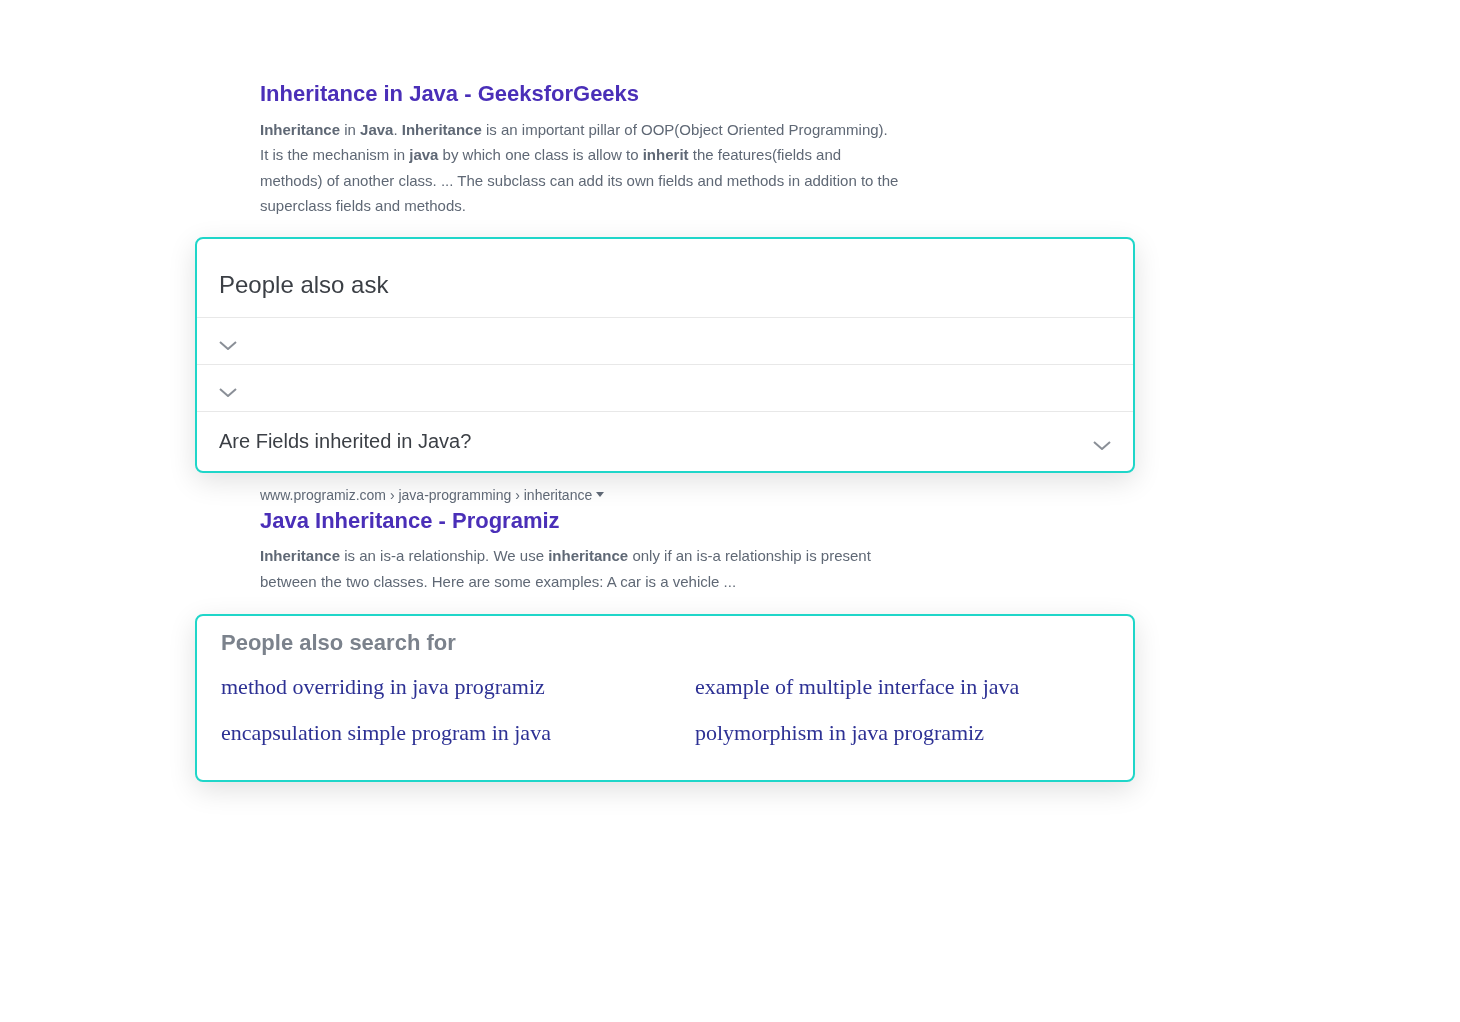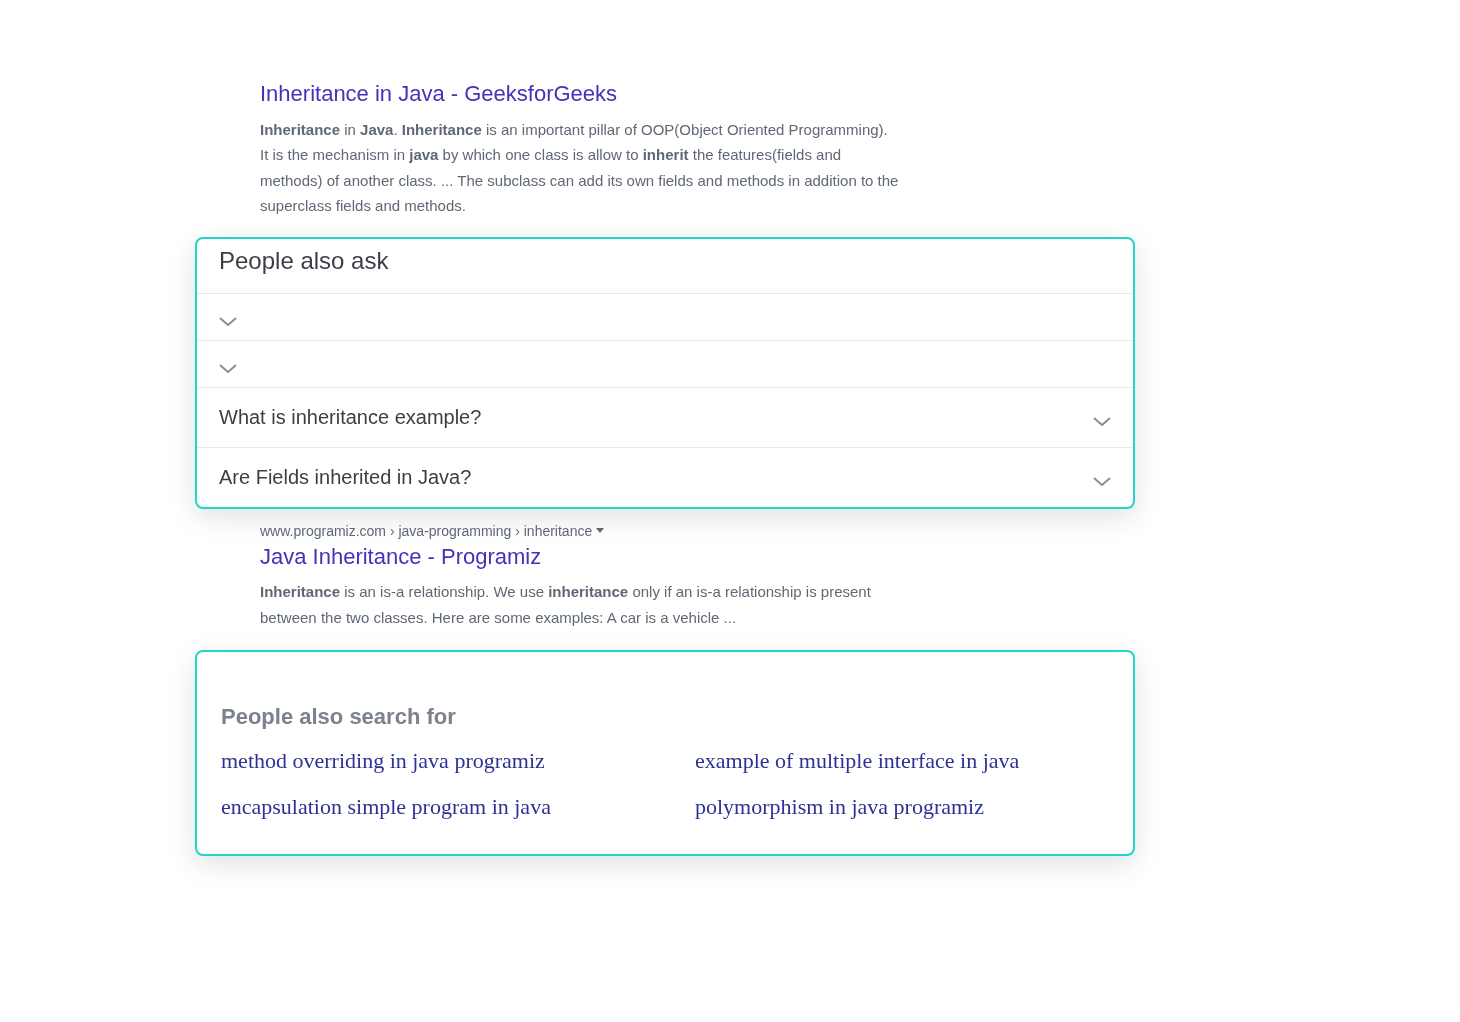--- a/index.html
+++ b/index.html
@@ -14,21 +14,21 @@
     margin-left: 195px;
     width: 940px;
   }
   .result {
     padding-left: 65px;
     margin-bottom: 18px;
   }
   .result-title {
     color: #4a2fb8;
     font-size: 22px;
-    font-weight: 400;
+    font-weight: 700;
     line-height: 1.3;
     margin-bottom: 8px;
     cursor: pointer;
   }
   .result-snippet {
     color: #5f6875;
     font-size: 15px;
     line-height: 1.7;
     max-width: 640px;
   }
@@ -52,21 +52,21 @@
   .boxed {
     border: 2px solid #1fd6c9;
     border-radius: 8px;
     box-shadow: 0 8px 28px rgba(0,0,0,0.12);
     background: #fff;
     margin-bottom: 14px;
   }
   .paa-heading {
     font-size: 24px;
     color: #3b3f45;
-    padding: 8px 22px 18px 22px;
+    padding: 32px 22px 18px 22px;
     font-weight: 400;
     border-bottom: 1px solid #e8e8e8;
   }
   .paa-item {
     display: flex;
     align-items: center;
     justify-content: space-between;
     padding: 18px 22px;
     border-bottom: 1px solid #e8e8e8;
     cursor: pointer;
@@ -82,21 +82,21 @@
     flex-shrink: 0;
   }
   .chev svg { stroke: #8a8f97; stroke-width: 2; fill: none; }
   .pasf-heading {
     font-size: 22px;
     color: #7b828c;
     font-weight: 700;
     padding: 0 0 18px 0;
   }
   .pasf-box {
-    padding: 52px 24px 34px 24px;
+    padding: 14px 24px 34px 24px;
   }
   .pasf-grid {
     display: grid;
     grid-template-columns: 1fr 1fr;
     column-gap: 60px;
     row-gap: 20px;
     font-family: Liberation Serif, serif;
   }
   .pasf-link {
     color: #2d3194;
@@ -124,26 +124,20 @@
       <span class="chev"><svg viewBox="0 0 18 10">
             <polyline points="1,2 9,9 17,2"></polyline>
           </svg></span>
     </div>
     <div class="paa-item">
       <span class="chev"><svg viewBox="0 0 18 10">
             <polyline points="1,2 9,9 17,2"></polyline>
           </svg></span>
     </div>
     <div class="paa-item">
-      <span class="paa-q">What is inheritance example?</span>
-      <span class="chev"><svg viewBox="0 0 18 10">
-            <polyline points="1,2 9,9 17,2"></polyline>
-          </svg></span>
-    </div>
-    <div class="paa-item">
       <span class="paa-q">Are Fields inherited in Java?</span>
       <span class="chev"><svg viewBox="0 0 18 10">
             <polyline points="1,2 9,9 17,2"></polyline>
           </svg></span>
     </div>
   </div>
 
   <div class="result result2">
     <div class="result-url">
       <span>www.programiz.com › java-programming › inheritance</span>

